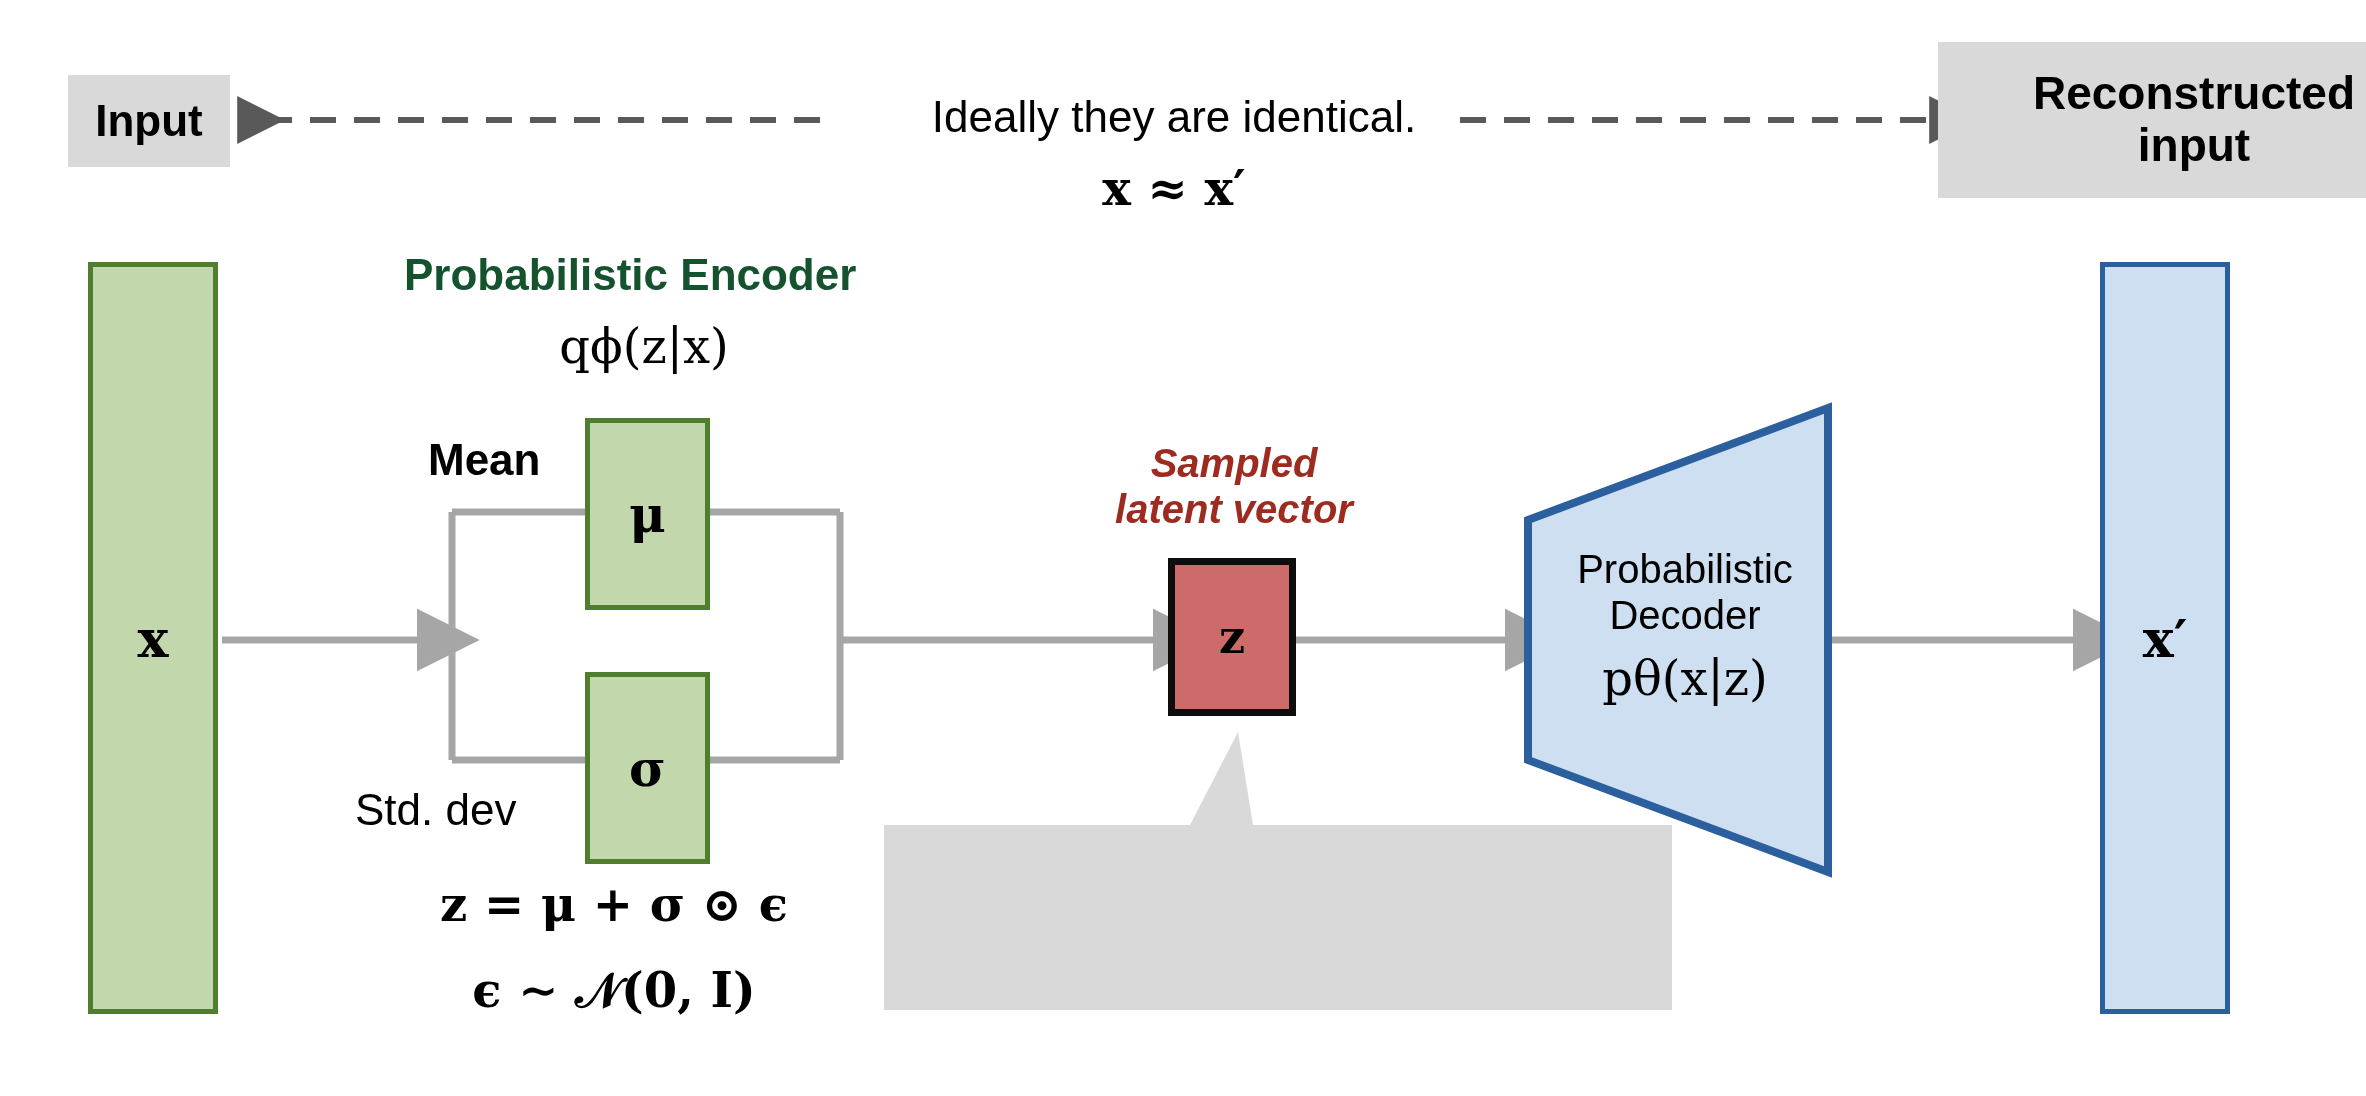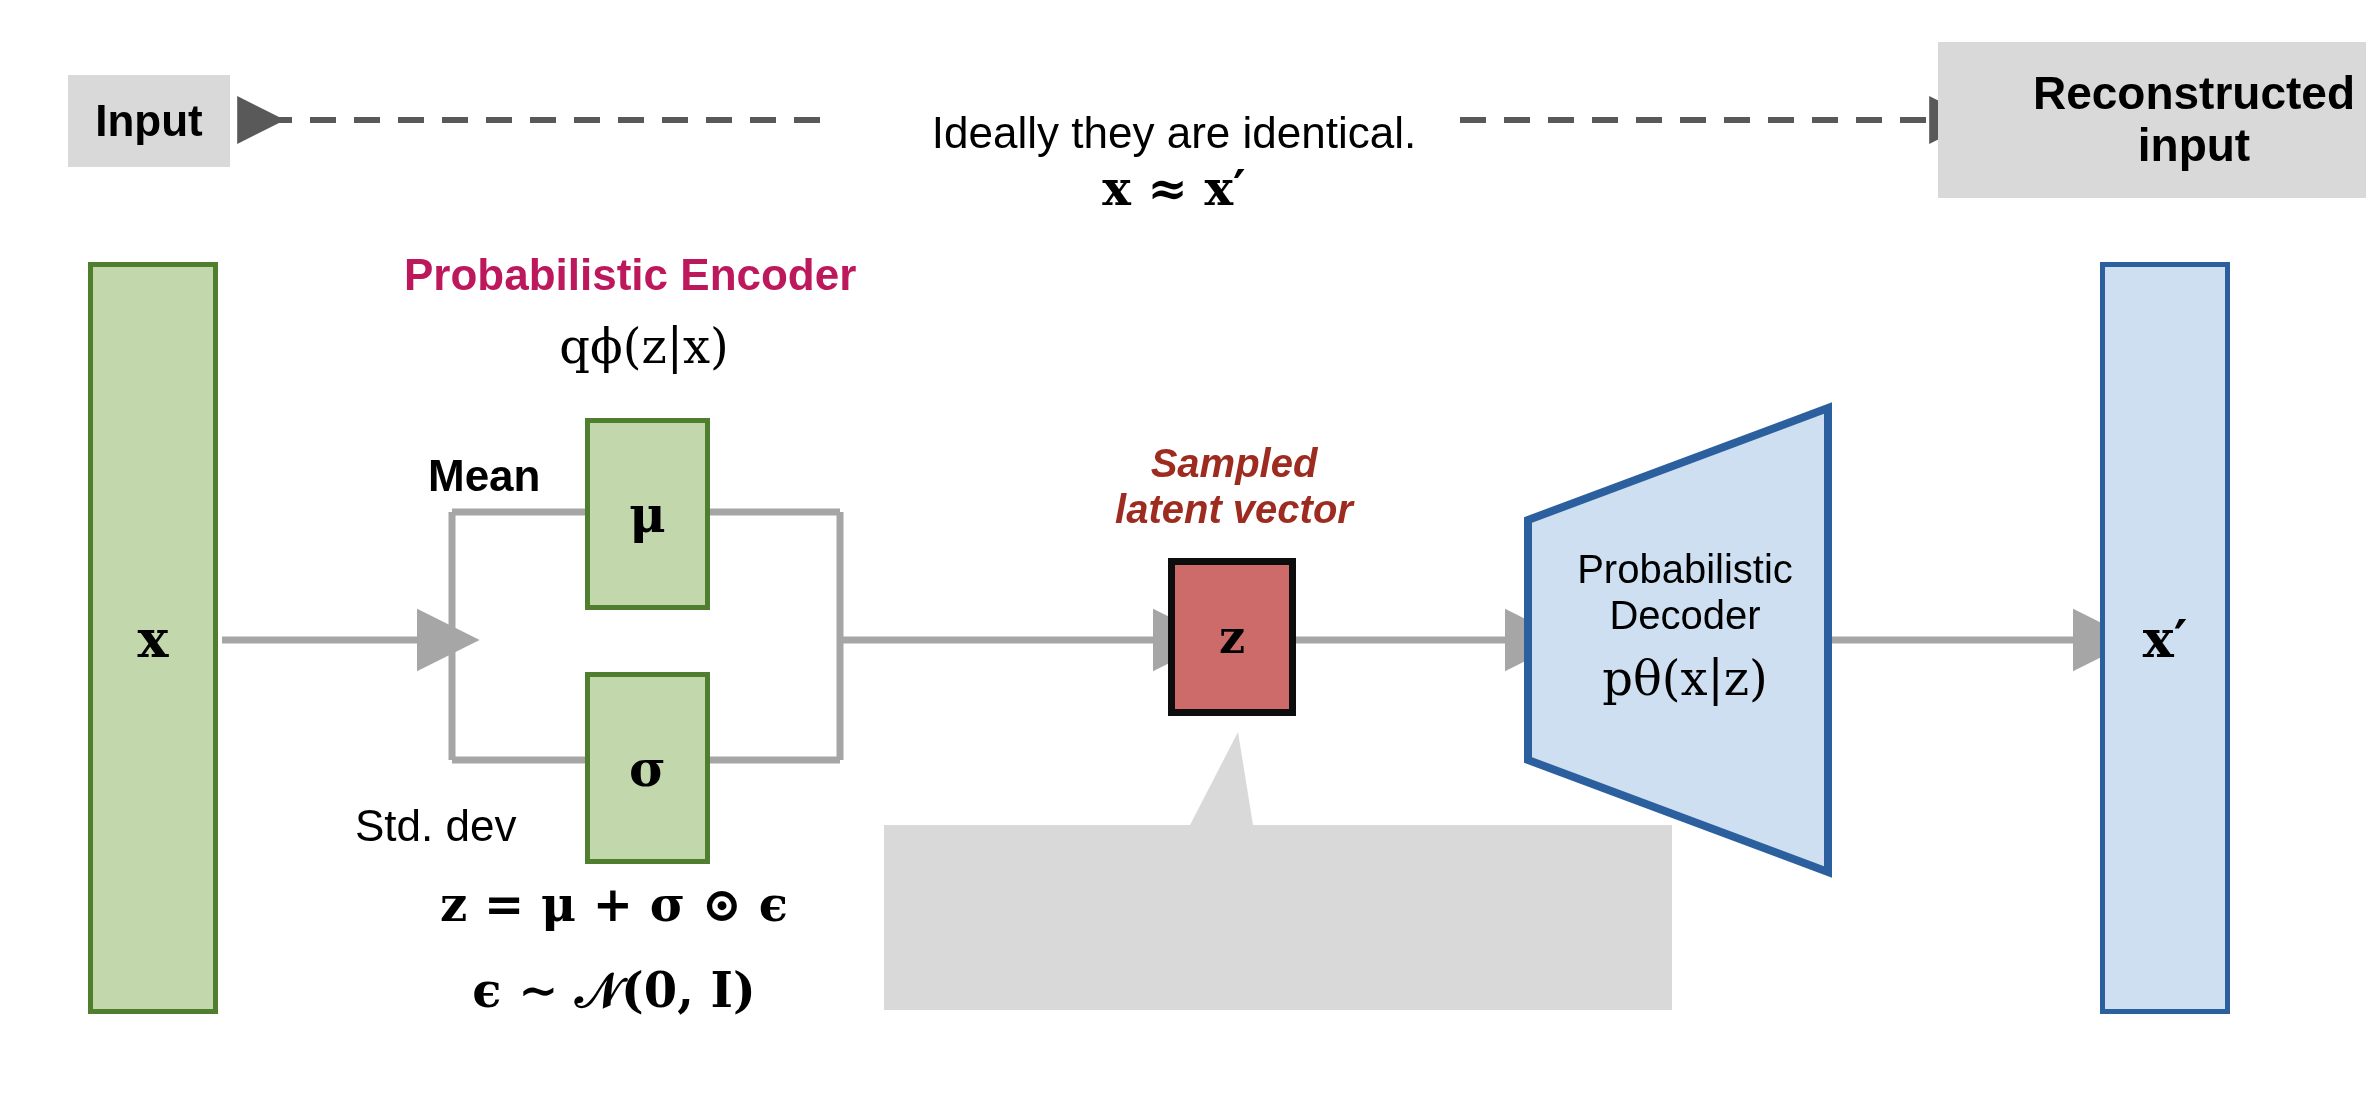--- a/index.html
+++ b/index.html
@@ -76,26 +76,25 @@
     font-family: "DejaVu Serif", "Liberation Serif", serif;
     font-weight: bold;
     color: #000000;
   }
 
   
   .plain {
     font-family: "Liberation Sans", sans-serif;
     color: #000000;
     white-space: nowrap;
-    margin-top: 16px;
   }
 
   
   .head-green {
-    color: #be185d;
+    color: #14532d;
     font-weight: bold;
     white-space: nowrap;
   }
   .head-red {
     color: #9e2b20;
     font-weight: bold;
     text-align: center;
     line-height: 1.15;
     font-style: italic;
   }

